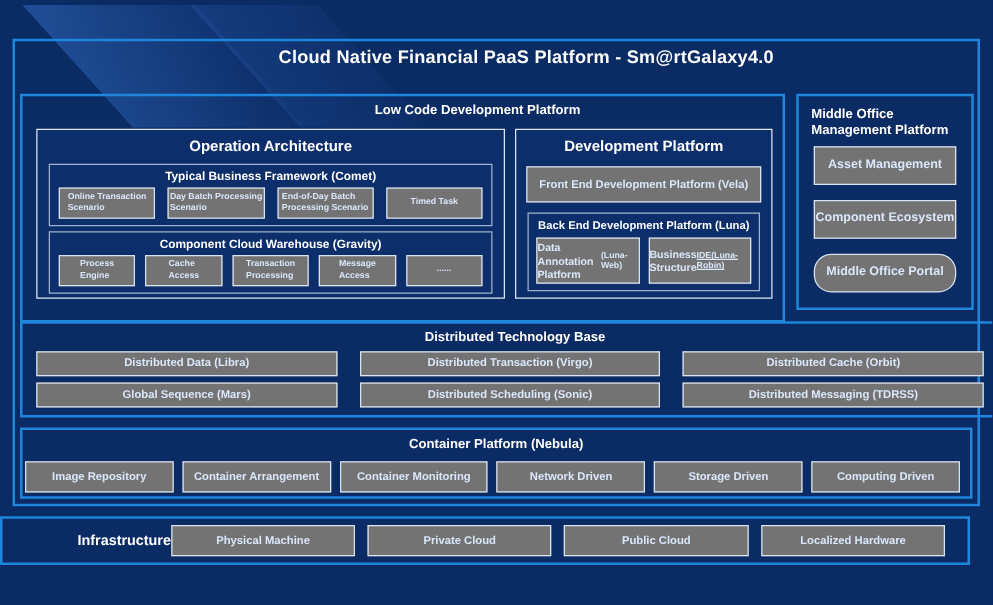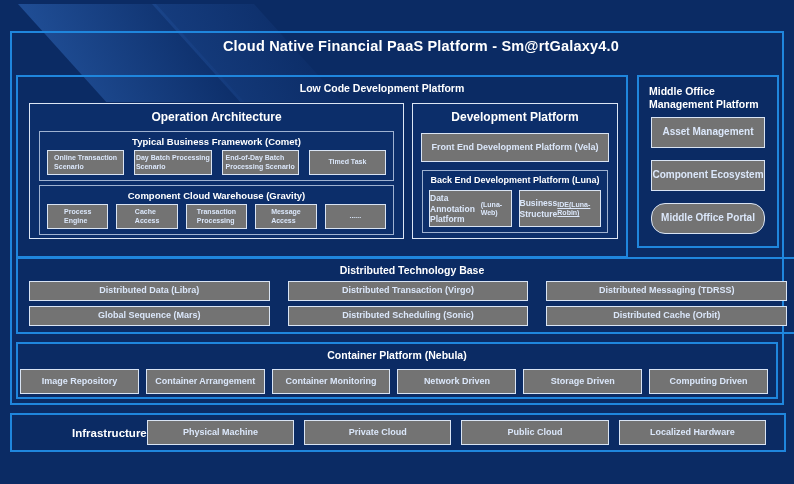--- a/index.html
+++ b/index.html
@@ -66,21 +66,21 @@
   .dual{flex:0 0 168px;font-size:9px;padding:0 8px;}
   .dist-col{flex:1;display:flex;flex-direction:column;gap:5px;}
   .dist-col .leaf{flex:1;font-size:9px;}
 
   
   .containerp{left:16px;top:342px;width:762px;height:57px;}
   .cont-row{position:absolute;left:2px;right:8px;top:25px;display:flex;gap:7px;}
   .cont-row .leaf{flex:1;height:25px;font-size:9px;}
 
   
-  .infra{left:10px;top:413px;width:776px;height:39px;display:flex;align-items:center;}
+  .infra{left:0;top:413px;width:776px;height:39px;display:flex;align-items:center;}
   .infra-label{flex:0 0 72px;padding-left:12px;font-size:11.5px;}
   .infra-row{flex:1;display:flex;gap:10px;margin-right:18px;}
   .infra-row .leaf{flex:1;height:25px;font-size:9px;}
 </style>
 </head>
 <body>
 
 <div class="stage">
   <div class="swoosh1"></div>
   <div class="swoosh2"></div>
@@ -158,22 +158,22 @@
     <div class="dist-row">
       <div class="dist-col">
         <div class="leaf">Distributed Data (Libra)</div>
         <div class="leaf">Global Sequence (Mars)</div>
       </div>
       <div class="dist-col">
         <div class="leaf">Distributed Transaction (Virgo)</div>
         <div class="leaf">Distributed Scheduling (Sonic)</div>
       </div>
       <div class="dist-col">
+        <div class="leaf">Distributed Cache (Orbit)</div>
         <div class="leaf">Distributed Messaging (TDRSS)</div>
-        <div class="leaf">Distributed Cache (Orbit)</div>
       </div>
     </div>
   </div>
 
   <div class="abs section containerp">
     <div class="section-label">Container Platform (Nebula)</div>
     <div class="cont-row">
       <div class="leaf">Image Repository</div>
       <div class="leaf">Container Arrangement</div>
       <div class="leaf">Container Monitoring</div>

